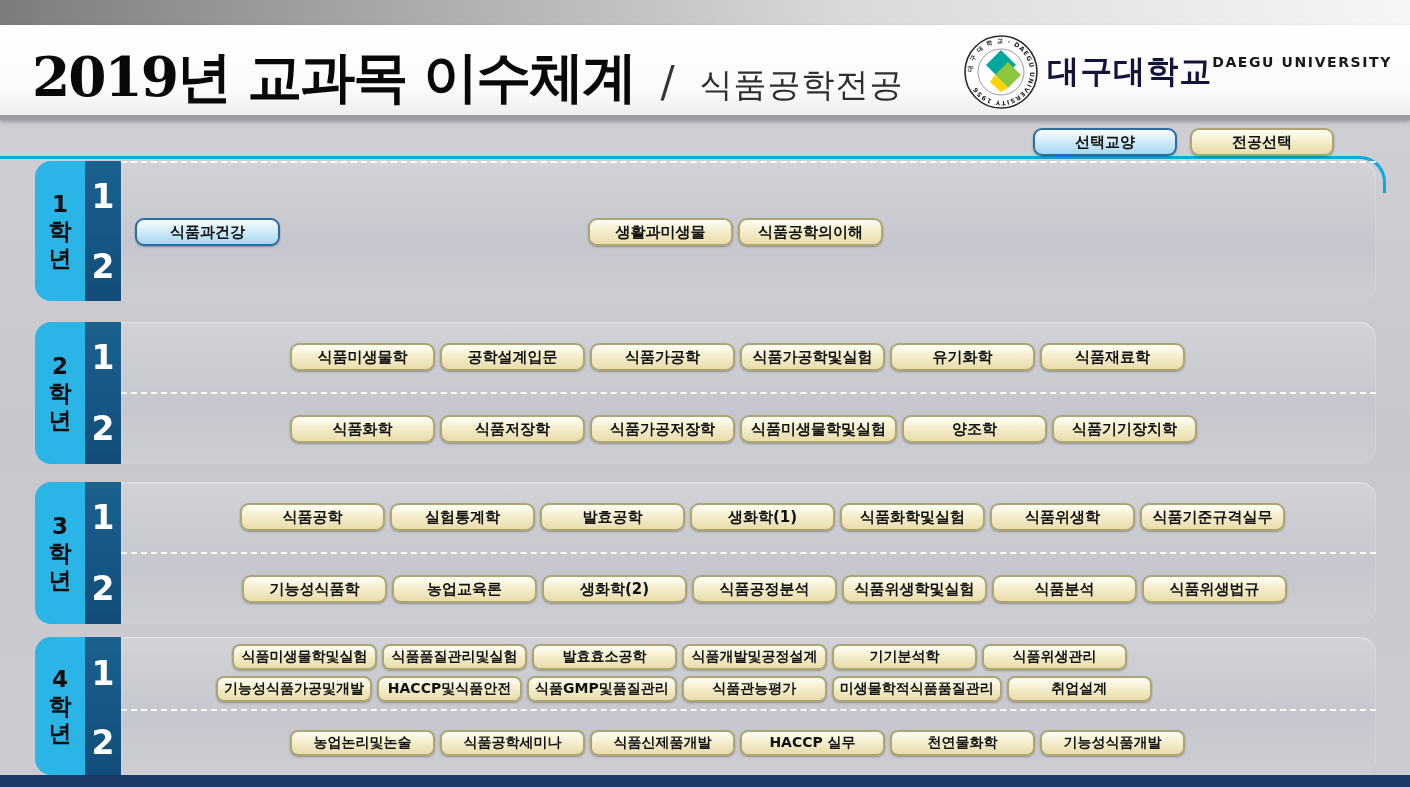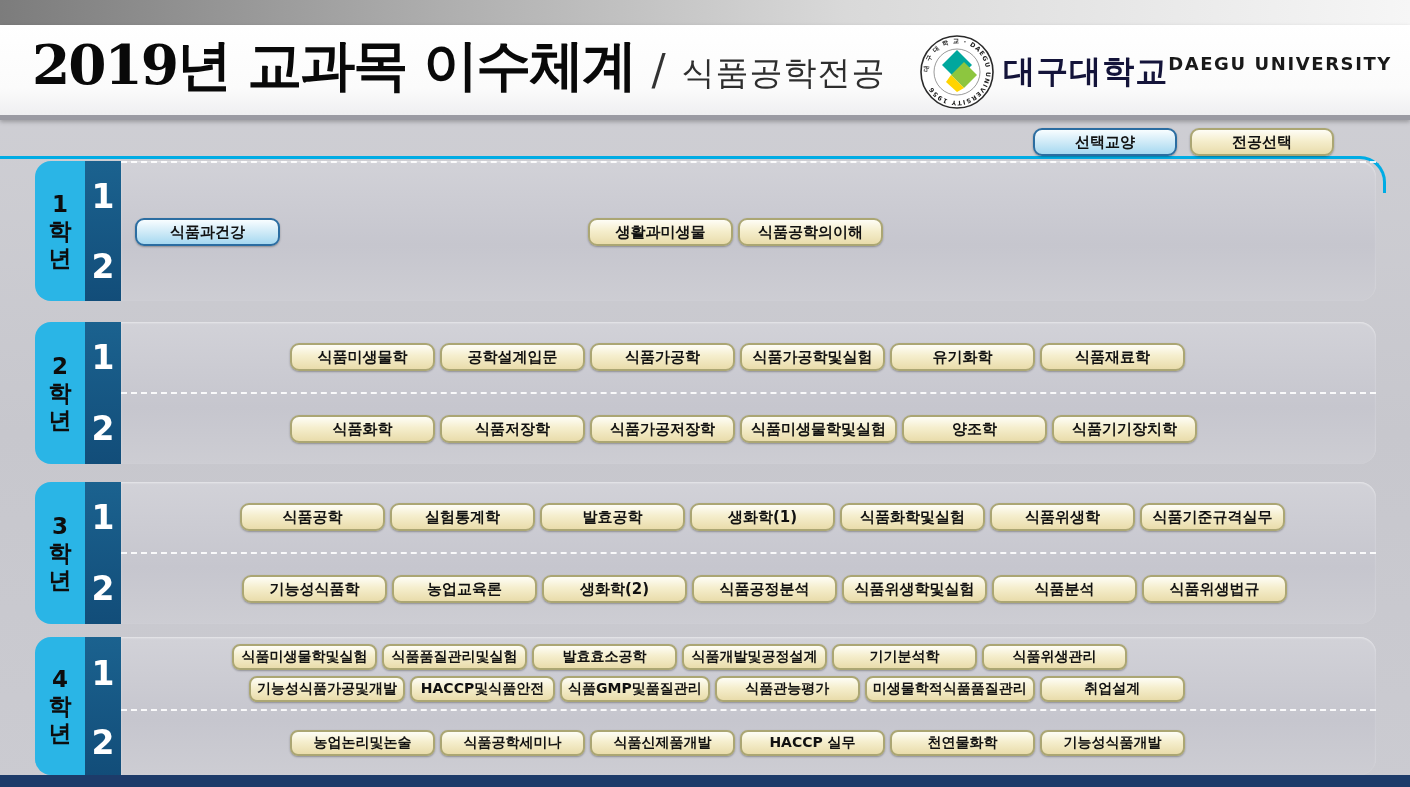--- a/index.html
+++ b/index.html
@@ -7,28 +7,28 @@
     width:1410px;height:787px;position:relative;overflow:hidden;
     background:linear-gradient(180deg,#d1d1d6 0%,#c7c7cd 55%,#cbcbd1 100%);
     font-family:"DejaVu Sans","Liberation Sans",sans-serif;
   }
   
   .topstrip{position:absolute;top:0;left:0;right:0;height:25px;
     background:linear-gradient(90deg,#7c7c7c 0%,#a9a9a9 28%,#d9d9d9 60%,#f6f6f6 100%);}
   .header{position:absolute;top:25px;left:0;right:0;height:90px;
     background:linear-gradient(180deg,#ffffff 0%,#fbfbfb 70%,#efeff1 100%);
     border-bottom:5px solid #9b9ba3;box-shadow:0 2px 4px rgba(0,0,0,.25);}
-  .titles{position:absolute;left:32px;top:4px;display:flex;align-items:baseline;gap:16px;white-space:nowrap}
+  .titles{position:absolute;left:32px;top:16px;display:flex;align-items:baseline;gap:25px;white-space:nowrap}
   .t-main{font-family:"DejaVu Serif","Liberation Serif",serif;font-weight:700;font-size:55px;color:#090909;letter-spacing:-2px}
   .t-sep{font-family:"DejaVu Serif","Liberation Serif",serif;font-size:42px;color:#333}
   .t-sub{font-family:"DejaVu Serif","Liberation Serif",serif;font-size:33px;color:#2e2e2e;letter-spacing:1px}
   .logo{position:absolute;right:18px;top:9px;display:flex;align-items:center;gap:8px}
   .logotext{display:flex;flex-direction:row;line-height:1.05}
   .uni-kr{font-size:32px;font-weight:800;color:#14143a;letter-spacing:1px}
-  .uni-en{font-size:18px;font-weight:700;color:#191919;letter-spacing:1.6px}
+  .uni-en{font-size:14px;font-weight:700;color:#191919;letter-spacing:1.6px}
   
   .legend{position:absolute;top:128px;right:76px;display:flex;gap:13px;z-index:5}
   .legend .course{width:144px;min-width:144px}
   
   .tabline{position:absolute;top:156px;left:0;width:1383px;height:34px;z-index:0;
     border-top:3px solid #00ace4;border-right:3px solid #00ace4;border-top-right-radius:26px;}
   
   .panel{position:absolute;left:35px;width:1341px;display:flex;z-index:2}
   .panel1{top:161px;height:140px}
   .panel2{top:322px;height:142px}
@@ -218,21 +218,21 @@
             <div class="cgroup" style="left: 111px;">
               <div class="course c-major">식품미생물학및실험</div>
               <div class="course c-major">식품품질관리및실험</div>
               <div class="course c-major">발효효소공학</div>
               <div class="course c-major">식품개발및공정설계</div>
               <div class="course c-major">기기분석학</div>
               <div class="course c-major">식품위생관리</div>
             </div>
           </div>
           <div class="crow">
-            <div class="cgroup" style="left: 128px;">
+            <div class="cgroup" style="left: 95px;">
               <div class="course c-major">기능성식품가공및개발</div>
               <div class="course c-major">HACCP및식품안전</div>
               <div class="course c-major">식품GMP및품질관리</div>
               <div class="course c-major">식품관능평가</div>
               <div class="course c-major">미생물학적식품품질관리</div>
               <div class="course c-major">취업설계</div>
             </div>
           </div>
         </div>
         <div class="divider"></div>

